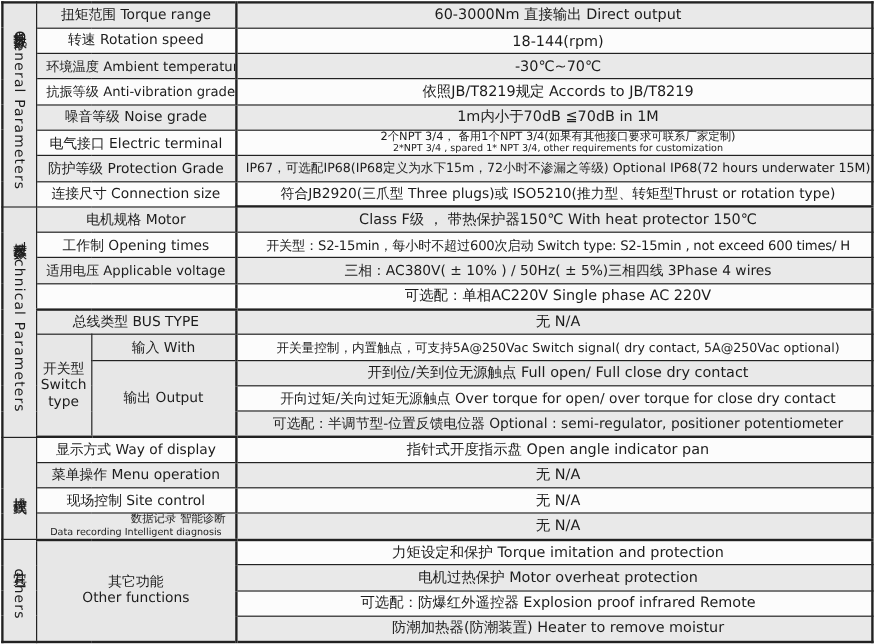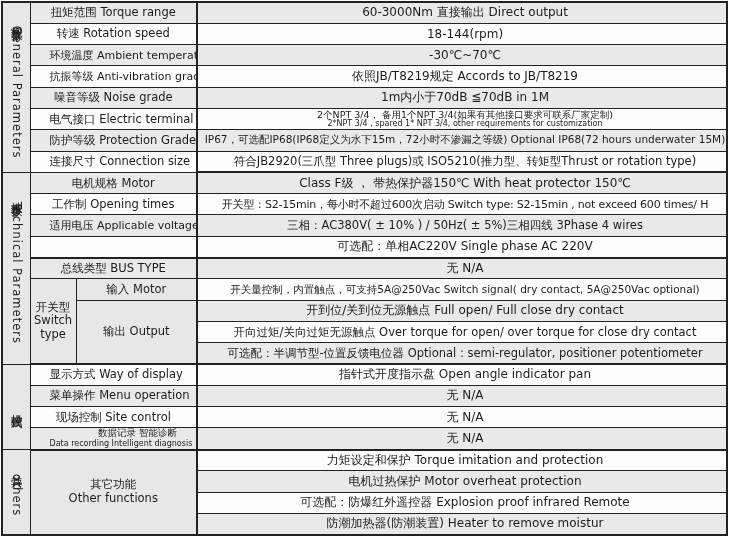--- a/index.html
+++ b/index.html
@@ -39,21 +39,21 @@
     font-size:11.5px;
     letter-spacing:1px;
     padding:2px 0;
     white-space:nowrap;
   }
   
   td.lab{
     text-align:center;
     font-size:11.5px;
     white-space:nowrap;
-    padding:0 19px;
+    padding:0 8px;
   }
   td.lab.fs11{font-size:11px;}
   
   td.val{
     border-left:2px solid var(--bd);
     font-size:12px;
     white-space:nowrap;
     padding:0 0 0 6px;
     text-align:center;
   }
@@ -139,21 +139,21 @@
     <tr class="g">
       <td class="lab" colspan="2">总线类型 BUS TYPE</td>
       <td class="val">无 N/A</td>
     </tr>
     <tr class="w">
       <td class="merged group-cell bb2" rowspan="4">
         <div>开关型</div>
         <div>Switch</div>
         <div>type</div>
       </td>
-      <td class="lab merged">输入 Motor</td>
+      <td class="lab merged">输入 With</td>
       <td class="val fs105">开关量控制，内置触点，可支持5A@250Vac Switch signal( dry contact,  5A@250Vac optional)</td>
     </tr>
     <tr class="g">
       <td class="lab merged bb2" rowspan="3">输出 Output</td>
       <td class="val">开到位/关到位无源触点 Full open/ Full close dry contact</td>
     </tr>
     <tr class="w">
       <td class="val fs115">开向过矩/关向过矩无源触点 Over torque for open/ over torque for close dry contact</td>
     </tr>
     <tr class="g">

